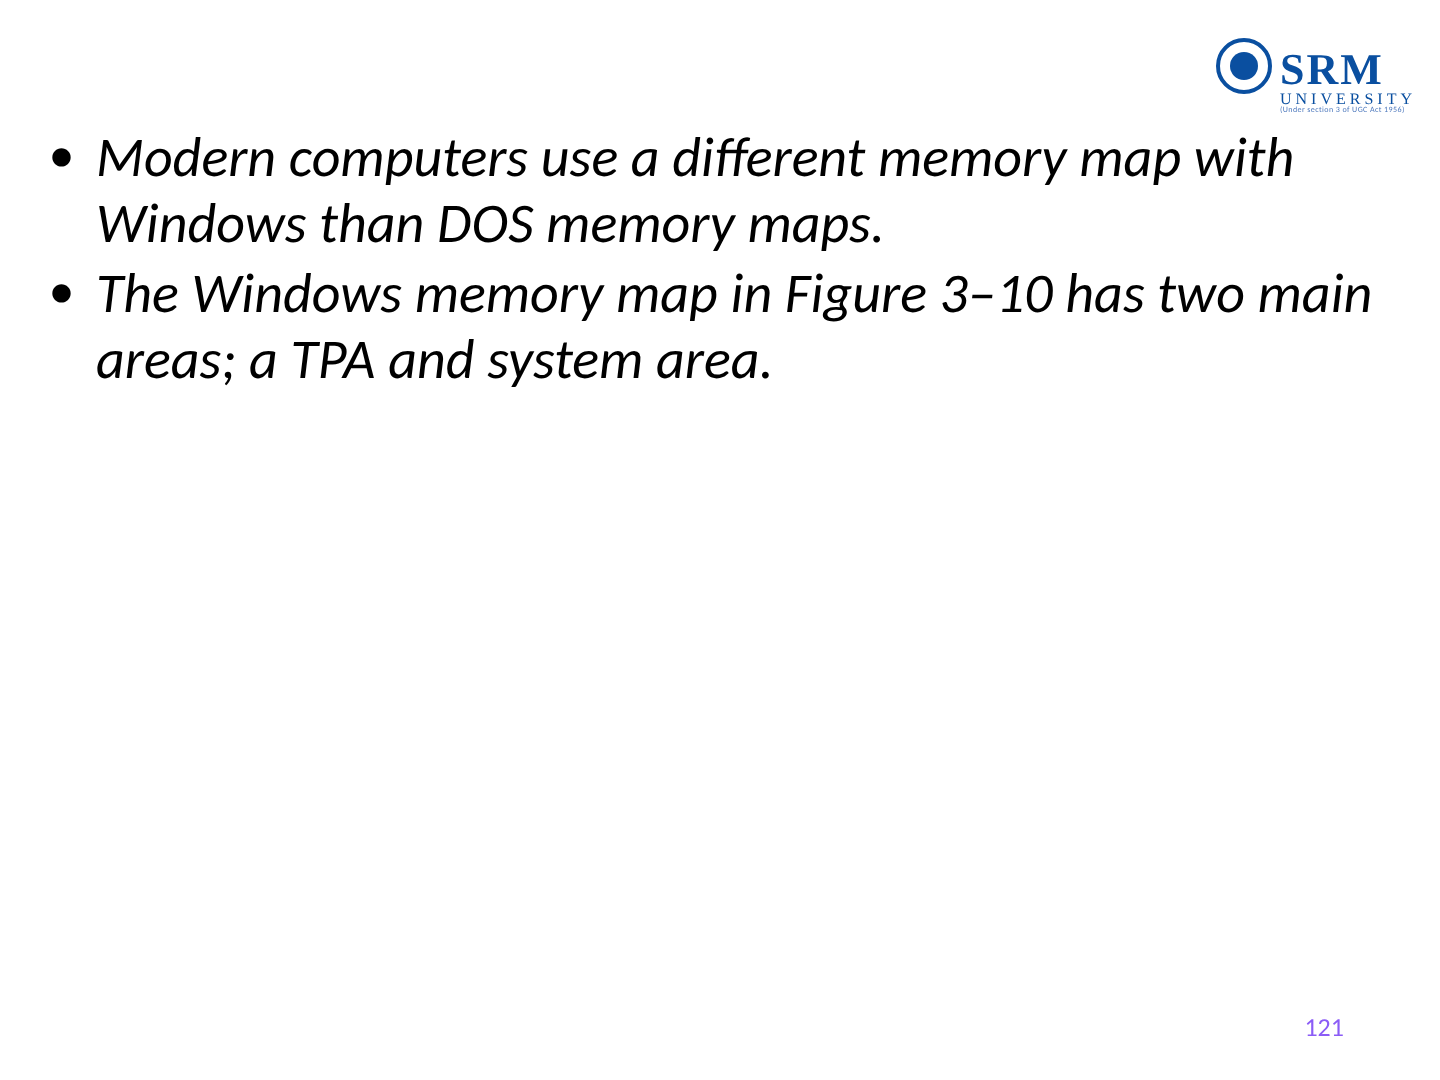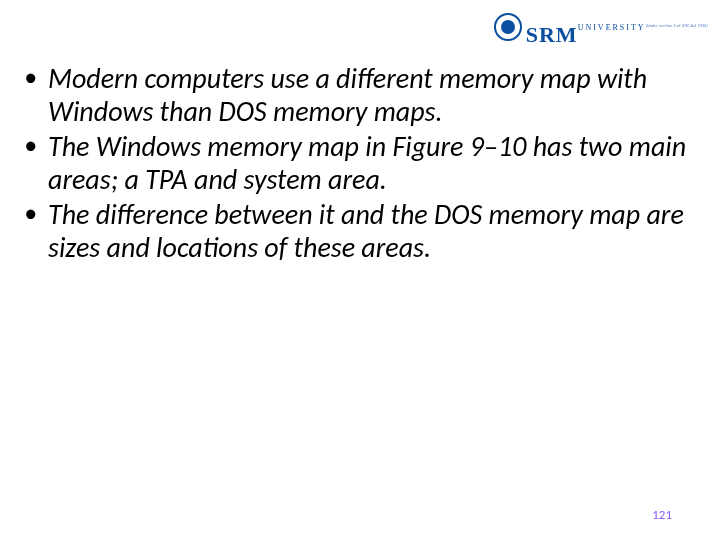--- a/index.html
+++ b/index.html
@@ -49,20 +49,21 @@
     box-sizing: border-box;
   }
   .logo-seal-inner {
     width: 14px;
     height: 14px;
     border-radius: 50%;
     background: #0a4fa0;
   }
   .logo-text-block {
     display: flex;
+    flex-direction: column;
     line-height: 1;
     margin-top: 16px;
   }
   .logo-srm {
     font-family: Georgia, "Times New Roman", serif;
     font-weight: 700;
     font-size: 22px;
     color: #0a4fa0;
     letter-spacing: 1px;
   }
@@ -125,20 +126,19 @@
     <div class="logo-text-block">
       <div class="logo-srm">SRM</div>
       <div class="logo-univ">UNIVERSITY</div>
       <div class="logo-sub">(Under section 3 of UGC Act 1956)</div>
     </div>
   </div>
 
   <div class="body">
     <ul>
       <li><span>Modern computers use a different memory map with Windows than DOS memory maps.</span></li>
-      <li><span>The Windows memory map in Figure 9–10 has two main areas; a TPA and system area.</span></li>
-      <li><span>The difference between it and the DOS memory map are sizes and locations of these areas.</span></li>
+      <li><span>The Windows memory map in Figure 3–10 has two main areas; a TPA and system area.</span></li>
     </ul>
   </div>
 
   <div class="pagenum">121</div>
 
 </div>
 
 </body></html>

